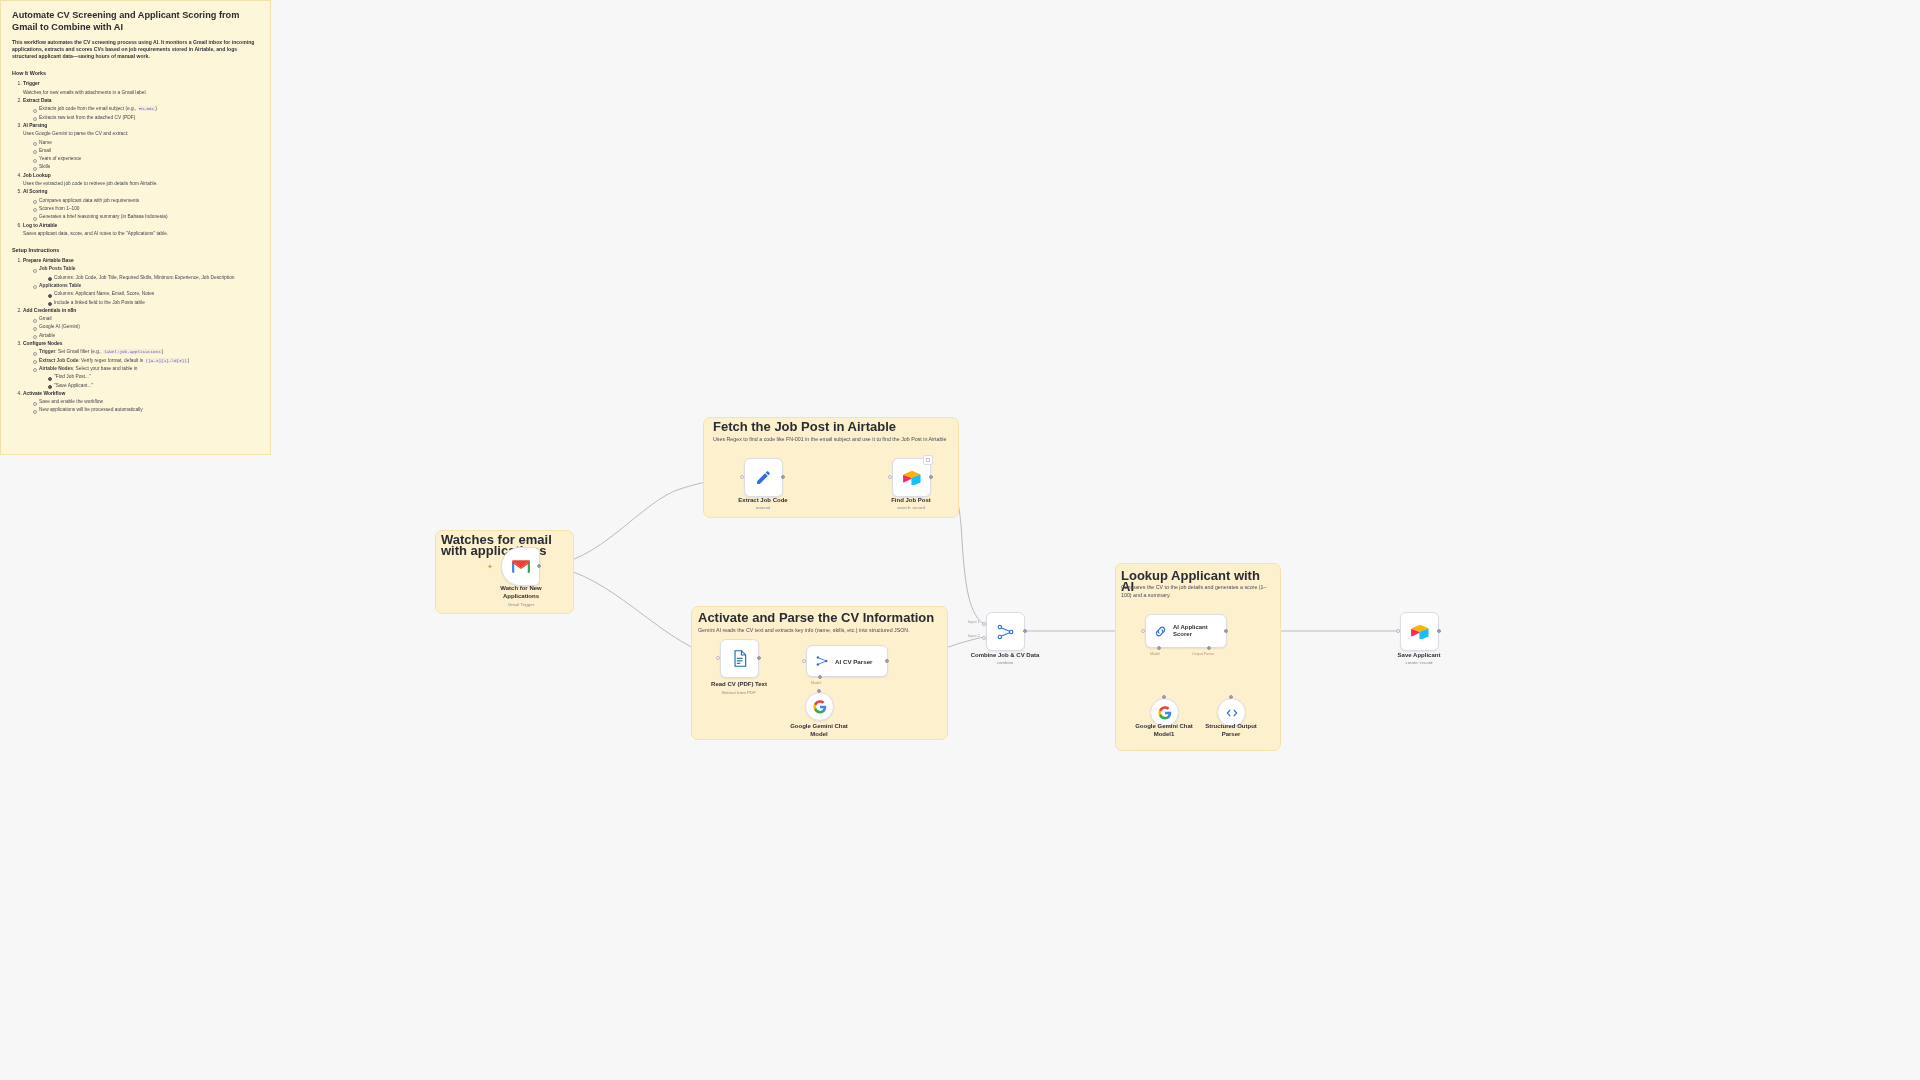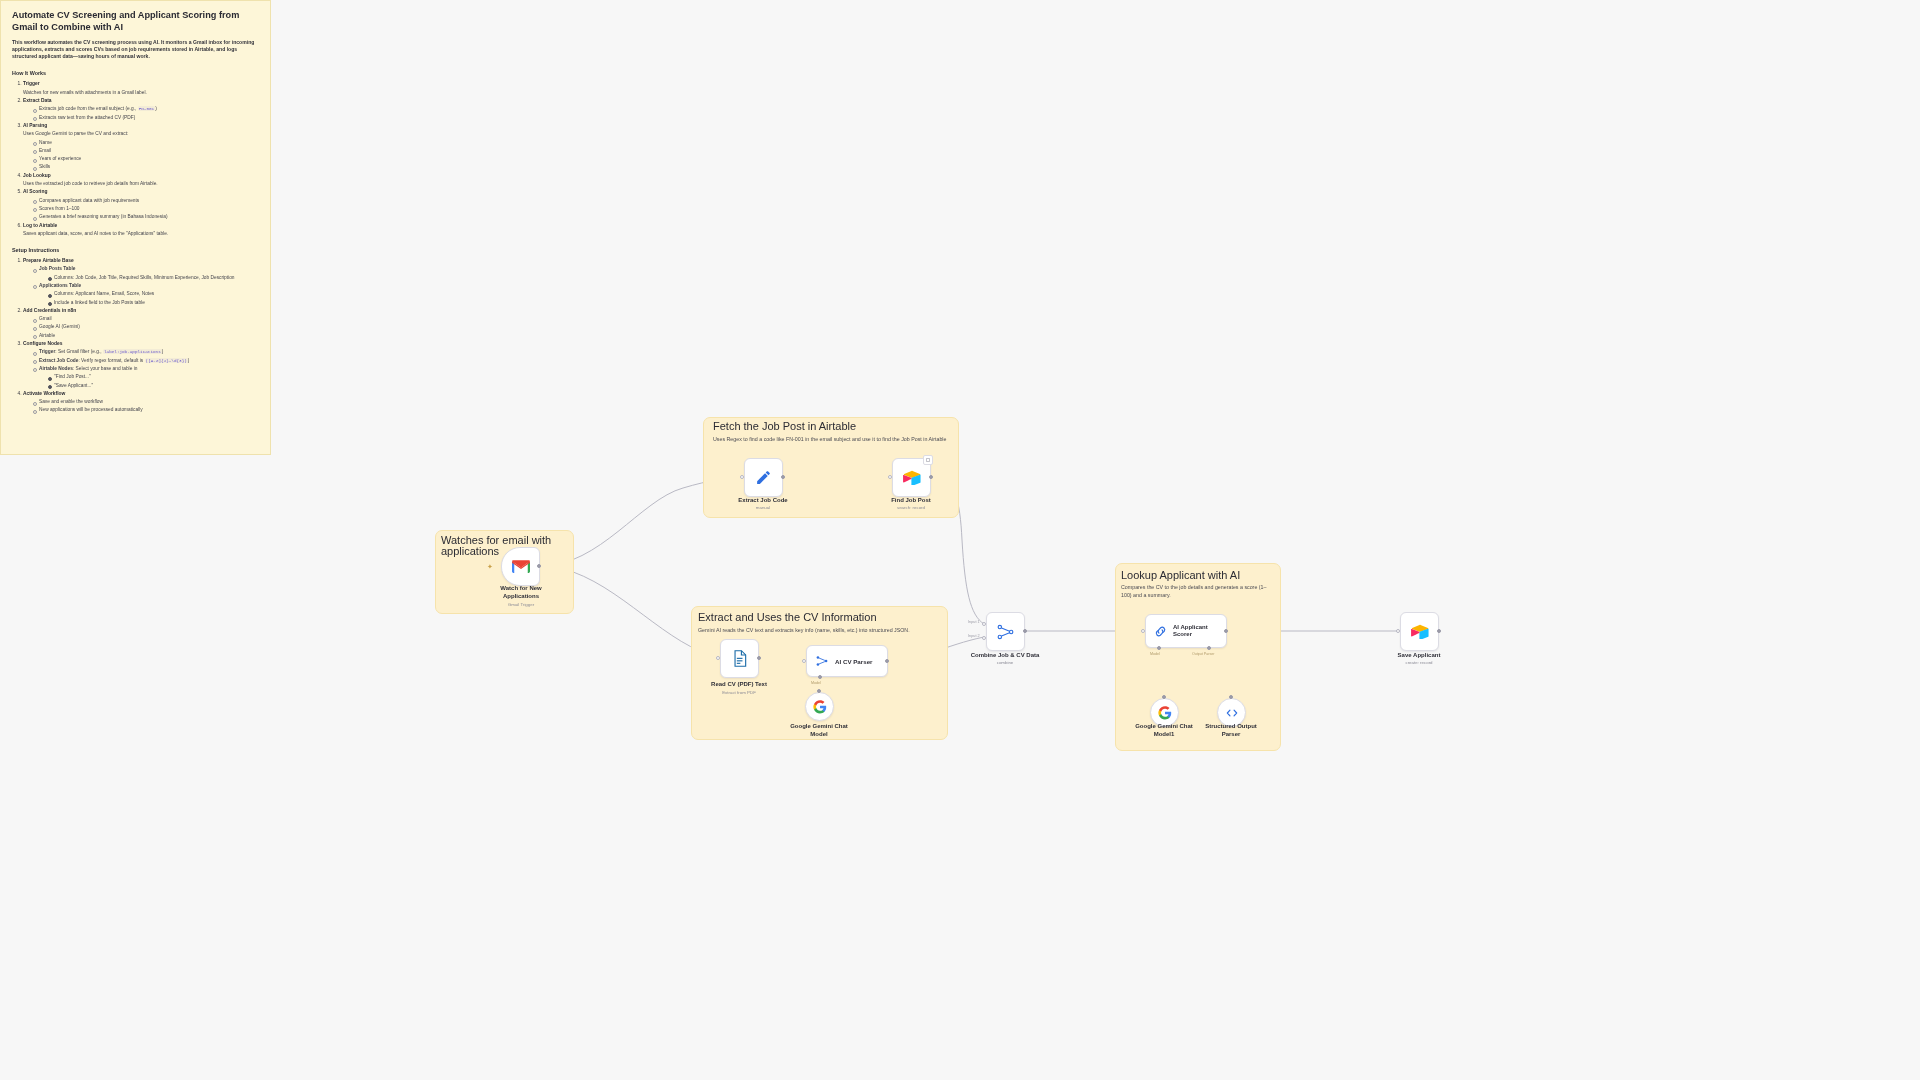--- a/index.html
+++ b/index.html
@@ -45,21 +45,21 @@
   }
   #doc-note code{
     font-family:"Liberation Mono",monospace;font-size:4.3px;color:#6a5acd;
     background:rgba(120,110,200,.07);padding:0 1px;border-radius:2px;
   }
   #doc-note ul ul{padding-left:9px;}
 
   
   .sec-note{position:absolute;border-radius:7px;background:#fdf0cd;border:1px solid #f6e3ab;box-sizing:border-box;}
   .sec-title{
-    position:absolute;font-size:11px;font-weight:normal;color:#2b2b33;line-height:11px;
+    position:absolute;font-size:13px;font-weight:bold;color:#2b2b33;line-height:11px;
   }
   .sec-desc{
     position:absolute;font-size:5.3px;color:#4a4a52;line-height:8px;
   }
 
   
   .node{
     position:absolute;
     width:39px;height:39px;
     background:#ffffff;
@@ -194,21 +194,21 @@
   </div>
 
   <div class="sec-note" style="left:703px;top:417px;width:256px;height:101px;"></div>
   <div class="sec-title" style="left:713px;top:421px;width:240px;">Fetch the Job Post in Airtable</div>
   <div class="sec-desc" style="left:713px;top:435px;width:238px;">Uses Regex to find a code like FN-001 in the email subject and use it to find the Job Post in Airtable</div>
 
   <div class="sec-note" style="left:435px;top:530px;width:139px;height:84px;"></div>
   <div class="sec-title" style="left:441px;top:535px;width:120px;line-height:10.5px;">Watches for email with applications</div>
 
   <div class="sec-note" style="left:691px;top:606px;width:257px;height:134px;"></div>
-  <div class="sec-title" style="left:698px;top:612px;width:240px;">Extract and Uses the CV Information</div>
+  <div class="sec-title" style="left:698px;top:612px;width:240px;">Activate and Parse the CV Information</div>
   <div class="sec-desc" style="left:698px;top:626px;width:240px;">Gemini AI reads the CV text and extracts key info (name, skills, etc.) into structured JSON.</div>
 
   <div class="sec-note" style="left:1115px;top:563px;width:166px;height:188px;"></div>
   <div class="sec-title" style="left:1121px;top:570px;width:155px;">Lookup Applicant with AI</div>
   <div class="sec-desc" style="left:1121px;top:583px;width:152px;">Compares the CV to the job details and generates a score (1–100) and a summary.</div>
 
   <div class="node trigger" style="left:501px;top:547px;">
     <svg class="ico" width="18" height="14" viewBox="0 0 24 18">
       <path d="M2 2h20v14H2z" fill="#fff"></path>
       <path d="M2 16V4l10 7L22 4v12H2z" fill="#fff"></path>

